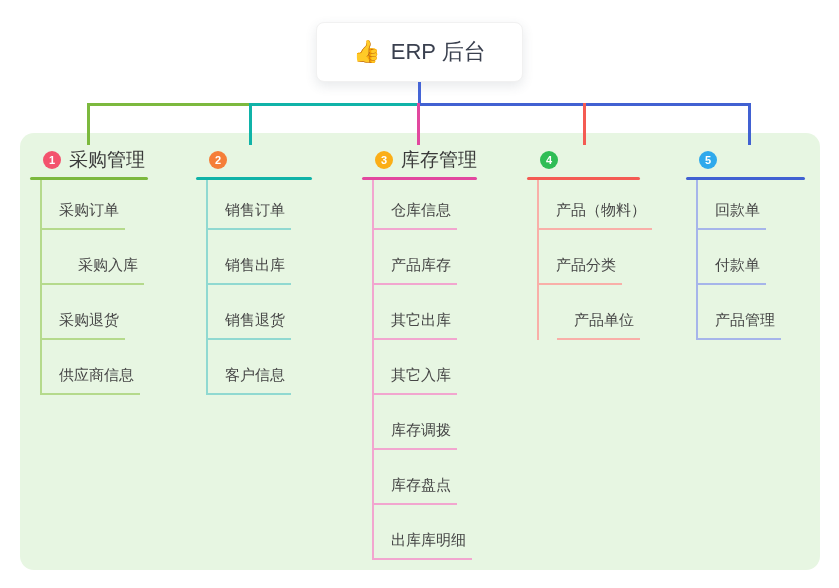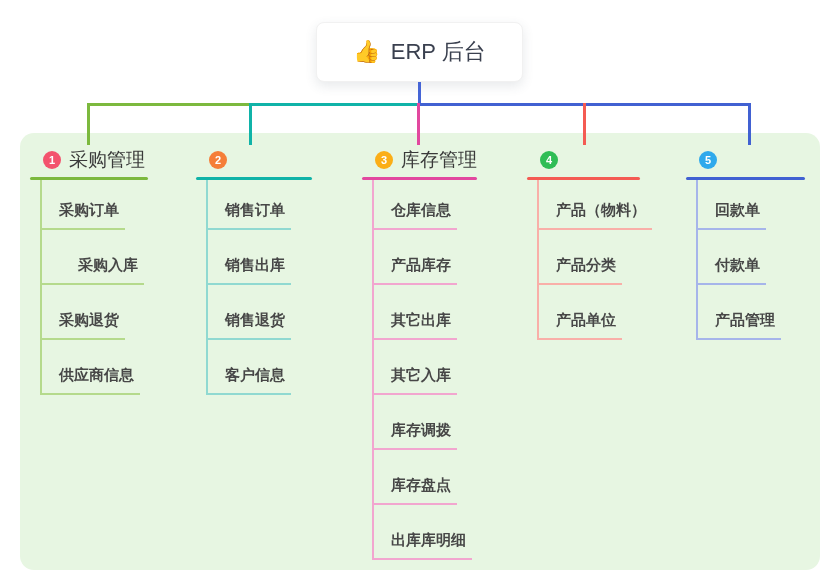--- a/index.html
+++ b/index.html
@@ -23,21 +23,21 @@
   .branch-head { display:flex; align-items:center; gap:8px; padding-left:13px; height:30px; cursor:pointer; }
   .badge { width:18px; height:18px; border-radius:50%; color:#ffffff; font-size:11px; font-weight:bold;
            display:flex; align-items:center; justify-content:center; flex:0 0 18px; }
   .branch-label { font-size:19px; color:#3a3a3a; white-space:nowrap; }
   .branch-underline { position:absolute; left:0; top:32px; height:3px; width:100%; border-radius:2px; }
 
   .branch-children { position:absolute; left:10px; top:35px; border-left:2px solid; }
   .child-row { position:relative; width:2px; }
   .child-node { position:absolute; left:0; bottom:0; white-space:nowrap;
                 font-size:15px; color:#474747; padding:0 6px 8px 17px;
-                border-bottom:2px solid; cursor:pointer;font-weight:bold; }
+                border-bottom:2px solid; cursor:pointer; }
 </style>
 </head>
 <body>
 
 <div class="stage">
   <div class="panel"></div>
 
   <div class="root-card">
     <span class="root-emoji">👍</span>
     <span>ERP 后台</span>
@@ -132,21 +132,21 @@
         </div>
         <div class="branch-underline" style="background: rgb(244, 91, 83);"></div>
         <div class="branch-children" style="border-left-color: rgb(249, 175, 168);">
           <div class="child-row" style="height: 50px;">
             <span class="child-node" style="border-bottom-color: rgb(249, 175, 168);">产品（物料）</span>
           </div>
           <div class="child-row" style="height: 55px;">
             <span class="child-node" style="border-bottom-color: rgb(249, 175, 168);">产品分类</span>
           </div>
           <div class="child-row" style="height: 55px;">
-            <span class="child-node" style="border-bottom-color: rgb(249, 175, 168);">产品单位</span>
+            <span class="child-node" style="border-bottom-color: rgb(249, 175, 168); margin-left: 18px;">产品单位</span>
           </div>
         </div>
       </div>
       <div class="branch" style="left: 686px; width: 119px;">
         <div class="branch-head">
           <span class="badge" style="background: rgb(47, 169, 236);">5</span>
         </div>
         <div class="branch-underline" style="background: rgb(65, 97, 210);"></div>
         <div class="branch-children" style="border-left-color: rgb(166, 181, 234);">
           <div class="child-row" style="height: 50px;">

